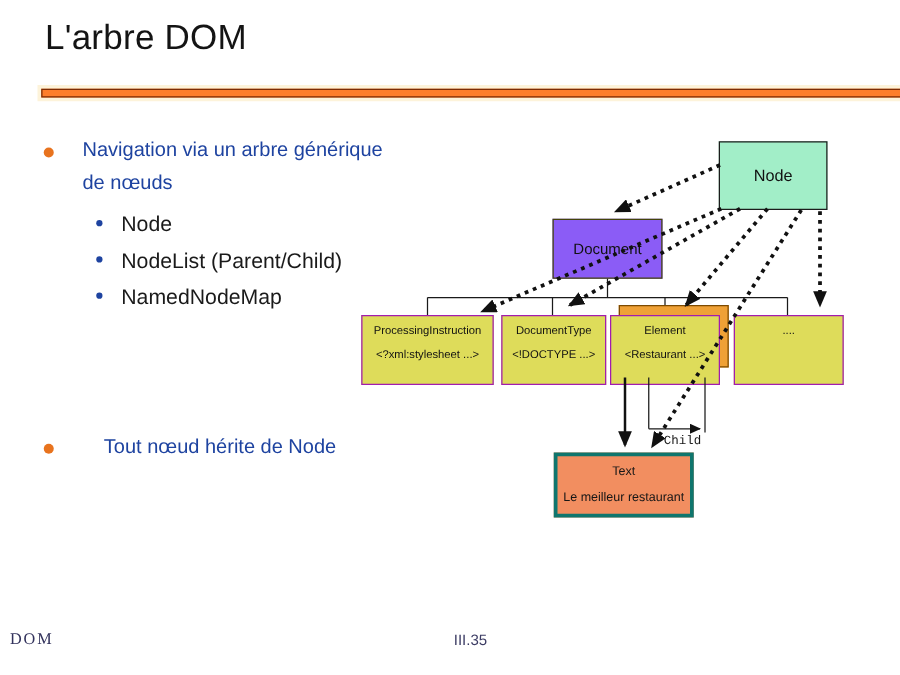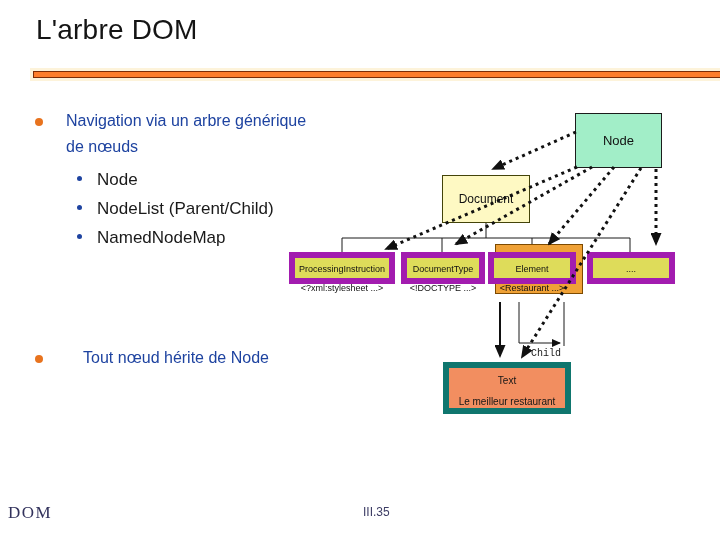--- a/index.html
+++ b/index.html
@@ -31,53 +31,53 @@
   }
   .sub-label{font-size:17px;color:#1a1a1a;vertical-align:middle;}
   
   .dbox{position:absolute;box-sizing:border-box;text-align:center;z-index:2;}
   .node-box{
     left:575px;top:113px;width:87px;height:55px;background:#a2eec8;
     border:1px solid #1c1c1c;font-size:13px;color:#111;
     display:flex;align-items:center;justify-content:center;
   }
   .document-box{
-    left:442px;top:175px;width:88px;height:48px;background:#fef9c3;
+    left:442px;top:175px;width:88px;height:48px;background:#8b5cf6;
     border:1px solid #44440a;font-size:12px;color:#111;
     display:flex;align-items:center;justify-content:center;
   }
   .shadow-box{
     left:495px;top:244px;width:88px;height:50px;background:#efa136;
     border:1px solid #7d4a00;z-index:1;
   }
   .child-box{
-    top:252px;height:32px;background:#dedc5a;border:6px solid #a21caf;
+    top:252px;height:56px;background:#dedc5a;border:1px solid #a21caf;
     color:#111;
   }
   .child-box .bx-title{font-size:9px;margin-top:6px;white-space:nowrap;}
   .child-box .bx-value{font-size:9px;margin-top:9px;white-space:nowrap;}
   .pi-box{left:289px;width:106px;}
   .dt-box{left:401px;width:84px;}
   .el-box{left:488px;width:88px;}
   .more-box{left:587px;width:88px;}
   .text-box{
-    left:443px;top:362px;width:128px;height:52px;background:#f28e60;
-    border:6px solid #0f766e;color:#161616;
+    left:443px;top:362px;width:112px;height:52px;background:#f28e60;
+    border:3px solid #0f766e;color:#161616;
   }
   .text-box .bx-title{font-size:10px;margin-top:7px;}
   .text-box .bx-value{font-size:10px;margin-top:10px;white-space:nowrap;}
   .child-label{
     position:absolute;left:531px;top:348px;font-size:10px;color:#161616;z-index:3;font-family:Liberation Mono, monospace;
   }
   
   .overlay{position:absolute;left:0;top:0;z-index:5;pointer-events:none;}
   
   .footer-left{
     position:absolute;left:8px;top:503px;font-family:"Liberation Serif",serif;
-    font-size:17px;letter-spacing:1.5px;color:#32325c;
+    font-size:13px;letter-spacing:1.5px;color:#32325c;
   }
   .footer-page{
     position:absolute;left:363px;top:505px;font-size:12px;color:#3c3c64;
   }
 </style>
 </head>
 <body>
 
 <div class="slide">
 

